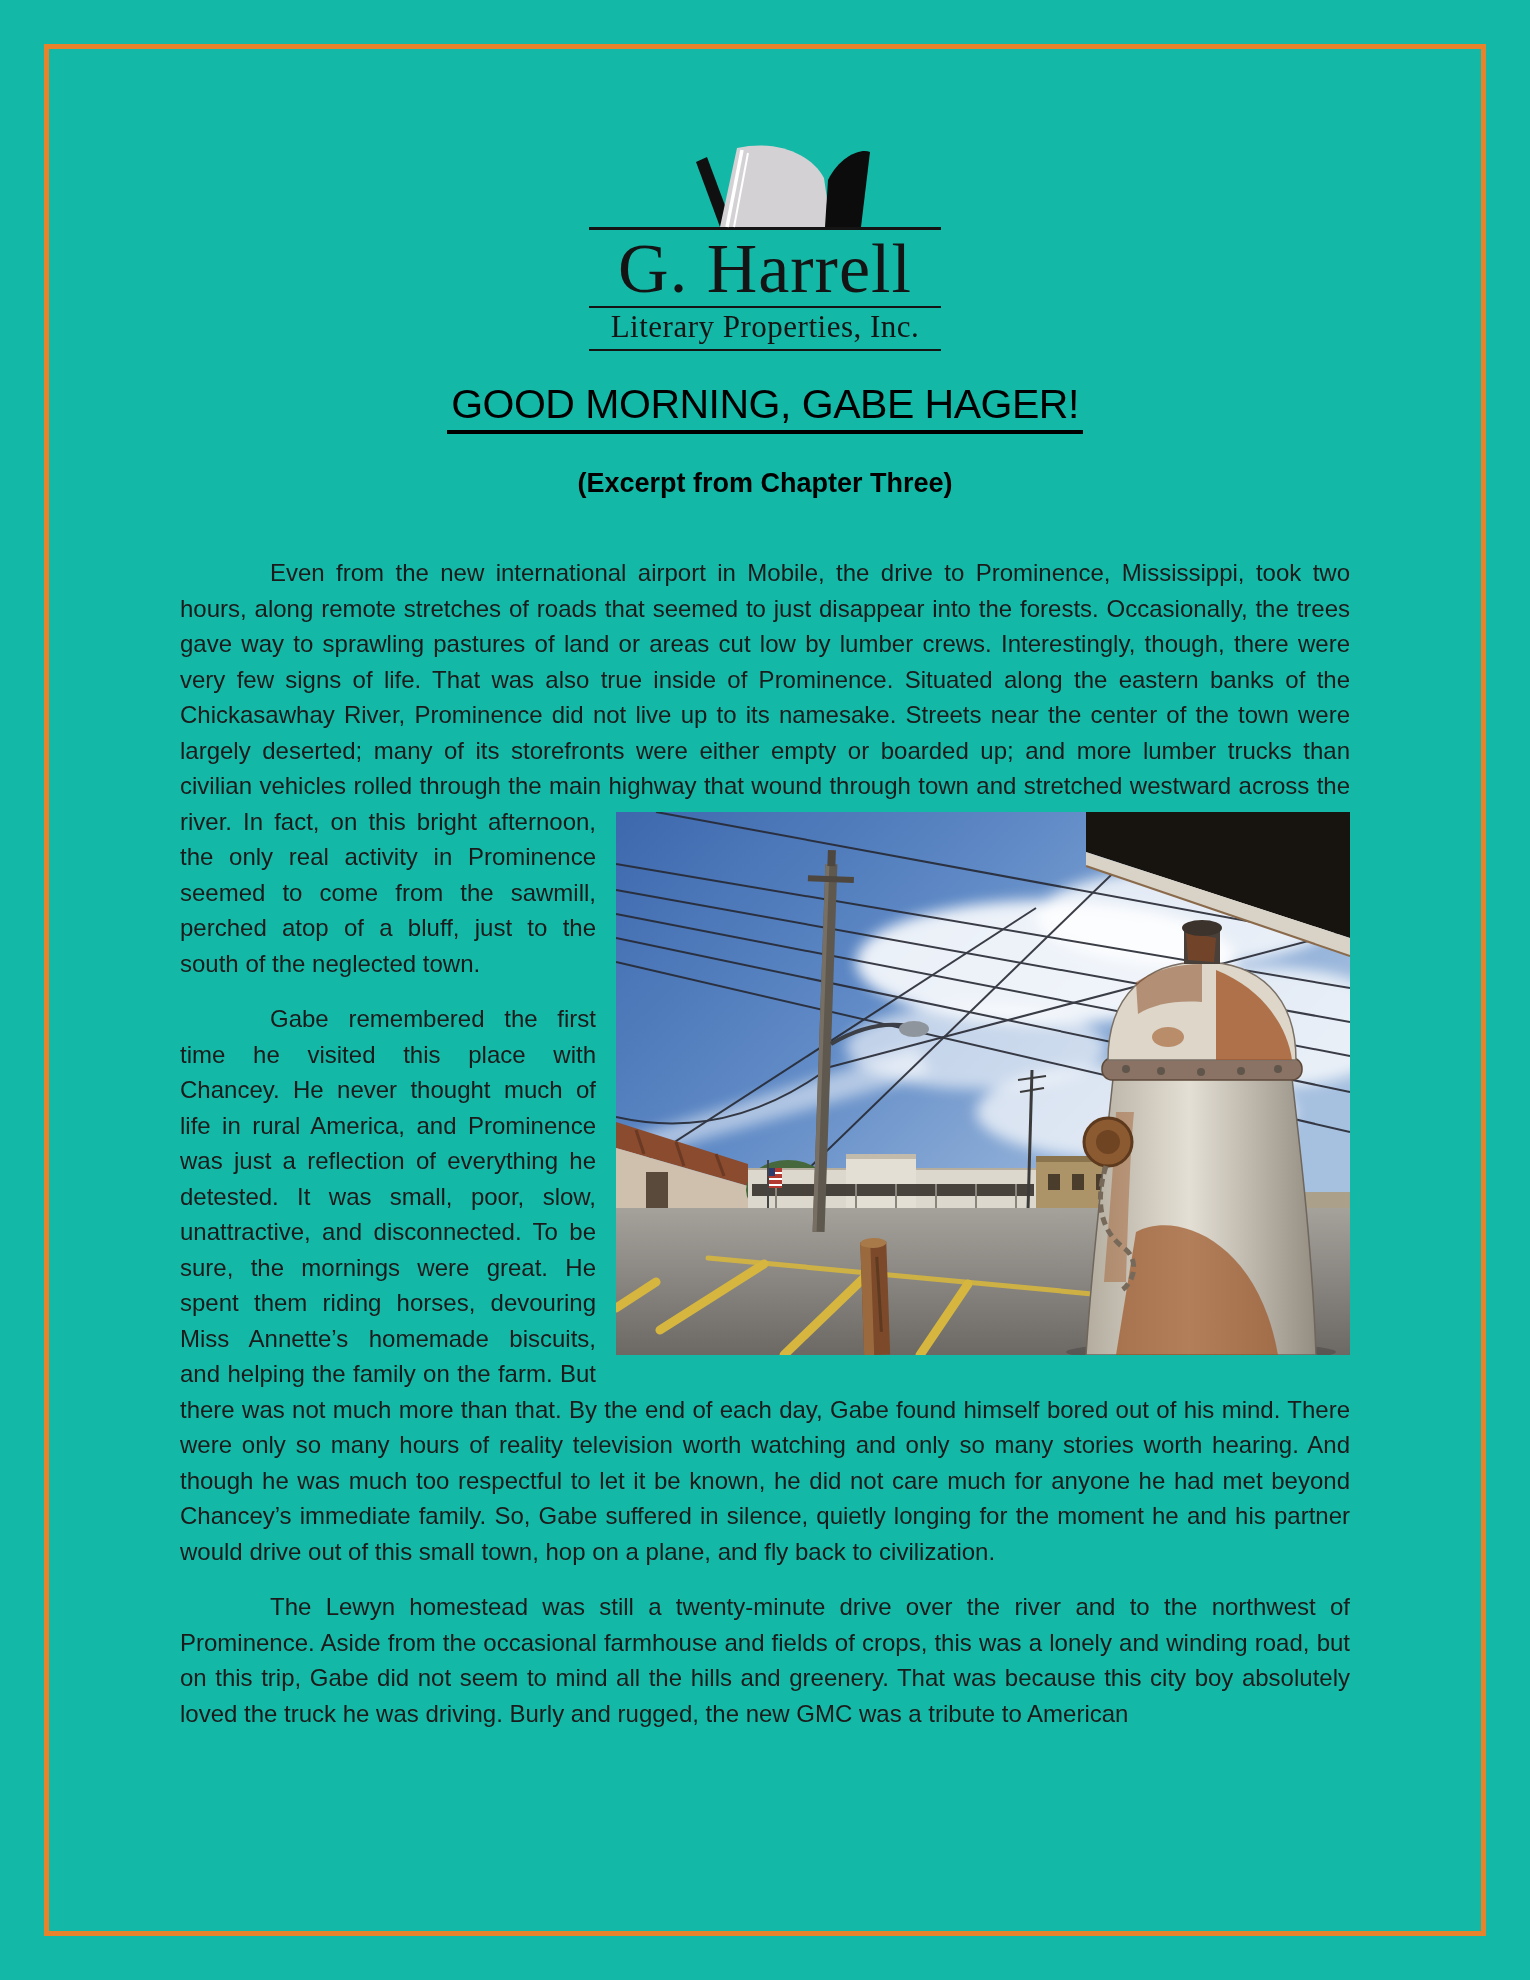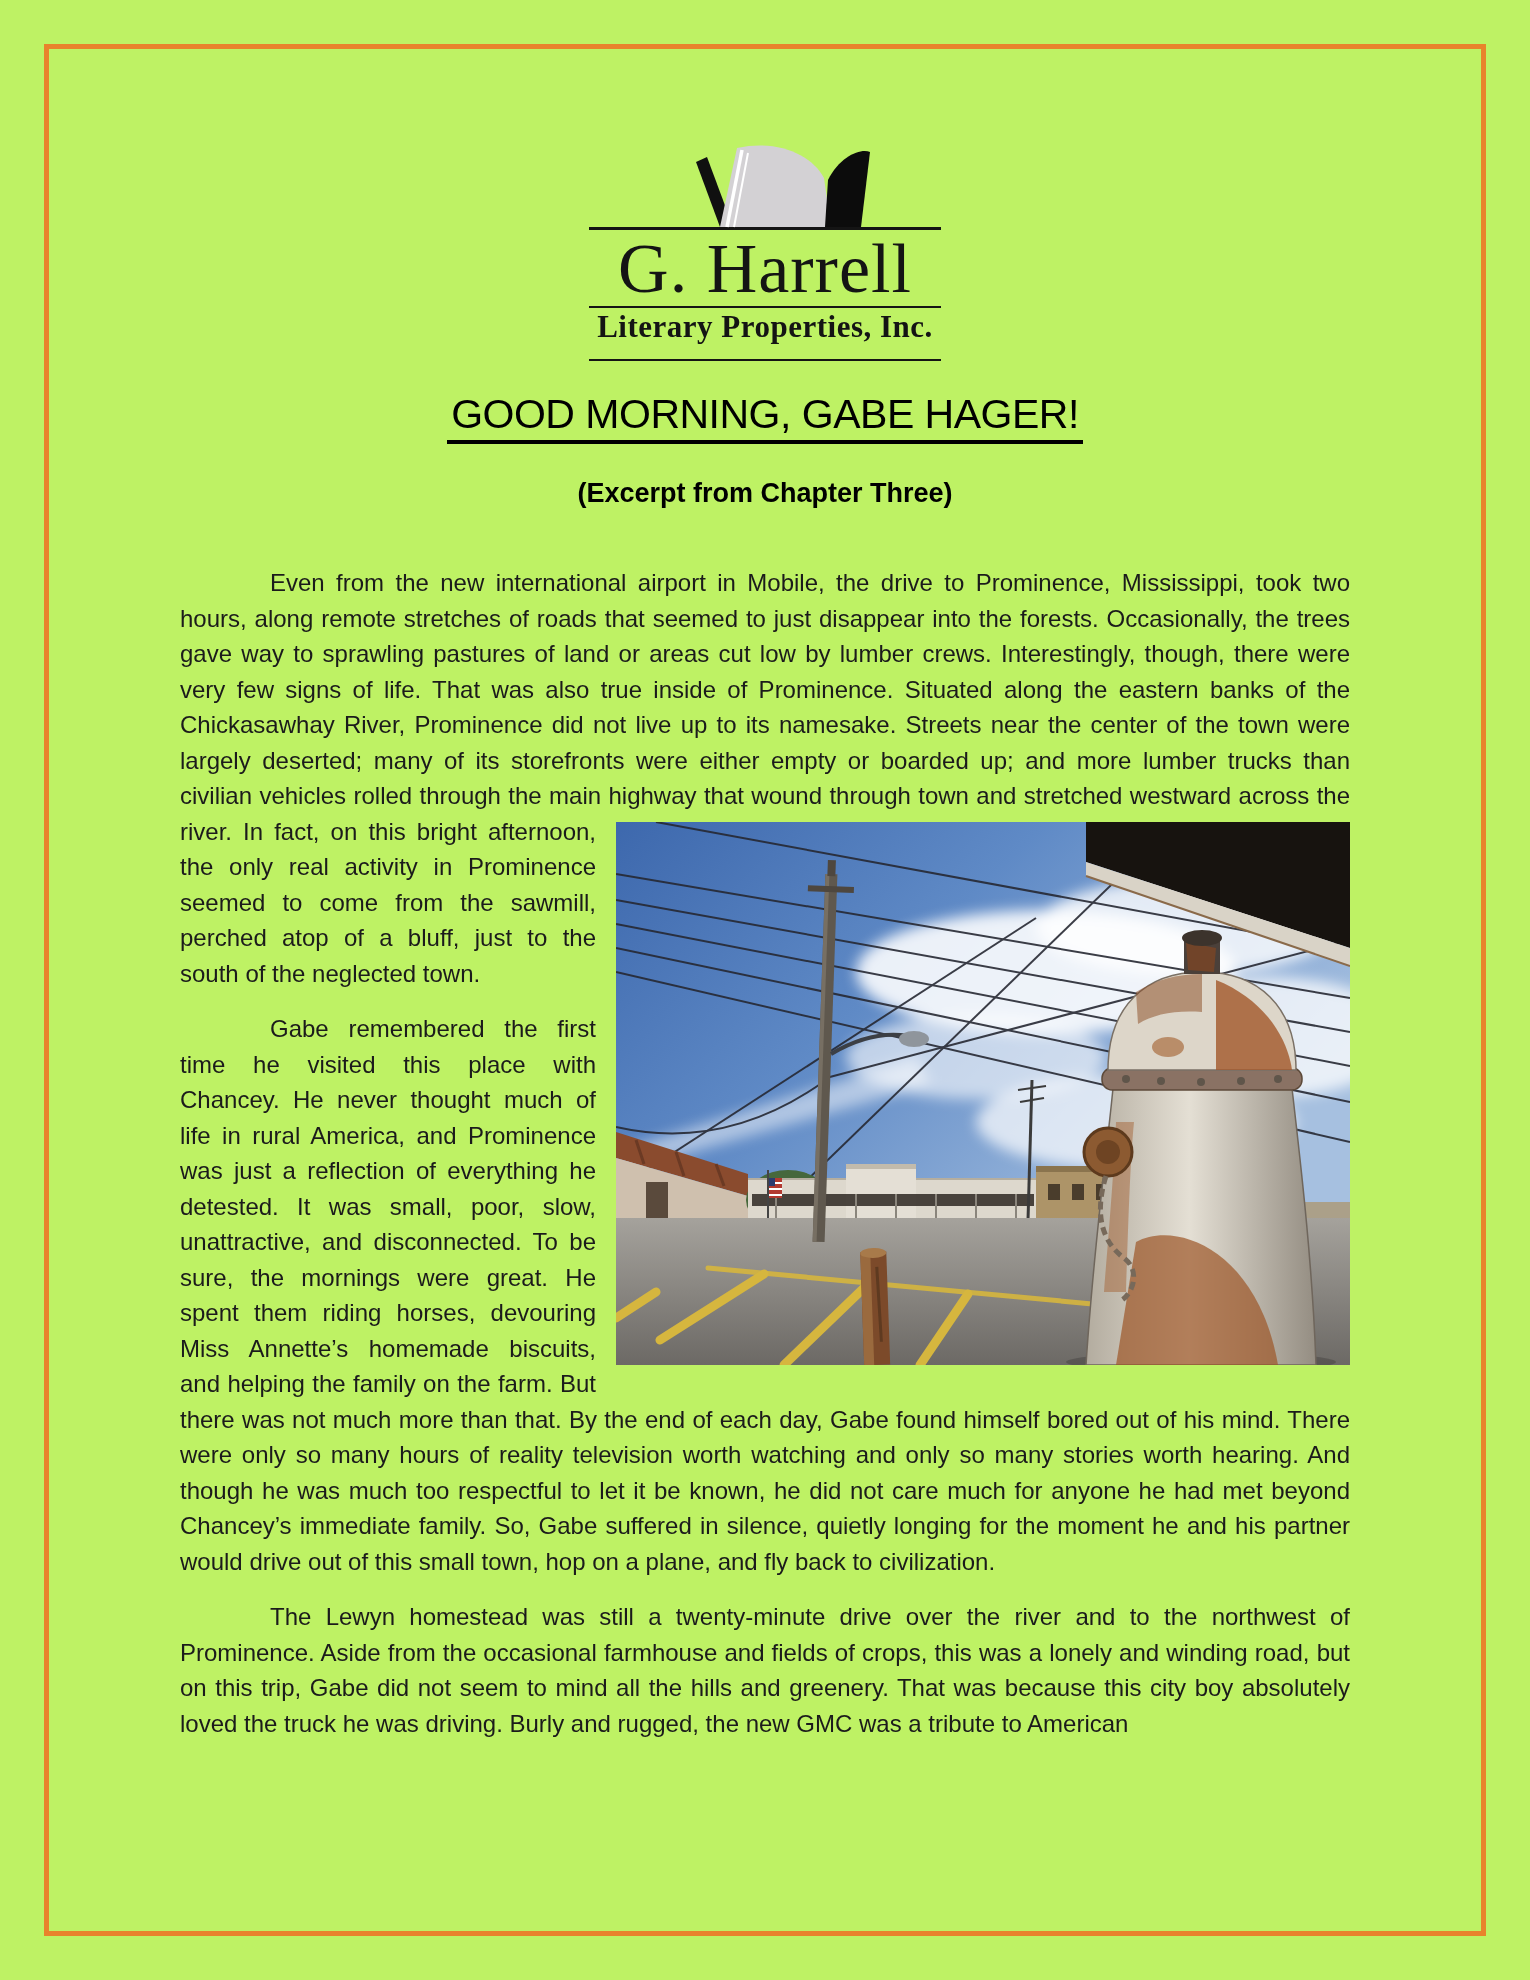--- a/index.html
+++ b/index.html
@@ -1,19 +1,19 @@
 <!DOCTYPE html>
 <html><head>
 <meta charset="utf-8">
 <style>
   html,body { margin:0; padding:0; background:#ffffff; }
   .page {
     position:relative;
     width:1530px; height:1980px;
-    background:#bef264;
+    background:#14b8a6;
     font-family:"Liberation Sans", sans-serif;
     color:#1b1b1b;
     overflow:hidden;
   }
   .page-border {
     position:absolute; top:44px; left:44px; right:44px; bottom:44px;
     border:5px solid #E8832C;
     pointer-events:none;
   }
   .content { margin:0 180px; padding-top:138px; }
@@ -26,21 +26,21 @@
   .logo-line.thick { height:3px; }
   .logo-line.thin  { height:2px; }
   .logo-name {
     font-family:"Liberation Serif", serif;
     font-size:70px; line-height:1.05; color:#141414;
     letter-spacing:1px; margin-top:2px;
   }
   .logo-tagline {
     font-family:"Liberation Serif", serif;
     font-size:31px; line-height:1.25; color:#141414;
-    letter-spacing:0.5px; padding-bottom:13px;font-weight:bold;
+    letter-spacing:0.5px; padding-bottom:3px;
   }
   .doc-title {
     margin:30px 0 0 0; font-size:41px; font-weight:normal; color:#000;
     letter-spacing:-0.5px;
   }
   .doc-title .title-underline {
     border-bottom:4px solid #000; padding:0 4px 3px 4px;
   }
   .doc-subtitle { margin:40px 0 0 0; font-size:27px; font-weight:bold; color:#000; }
 

